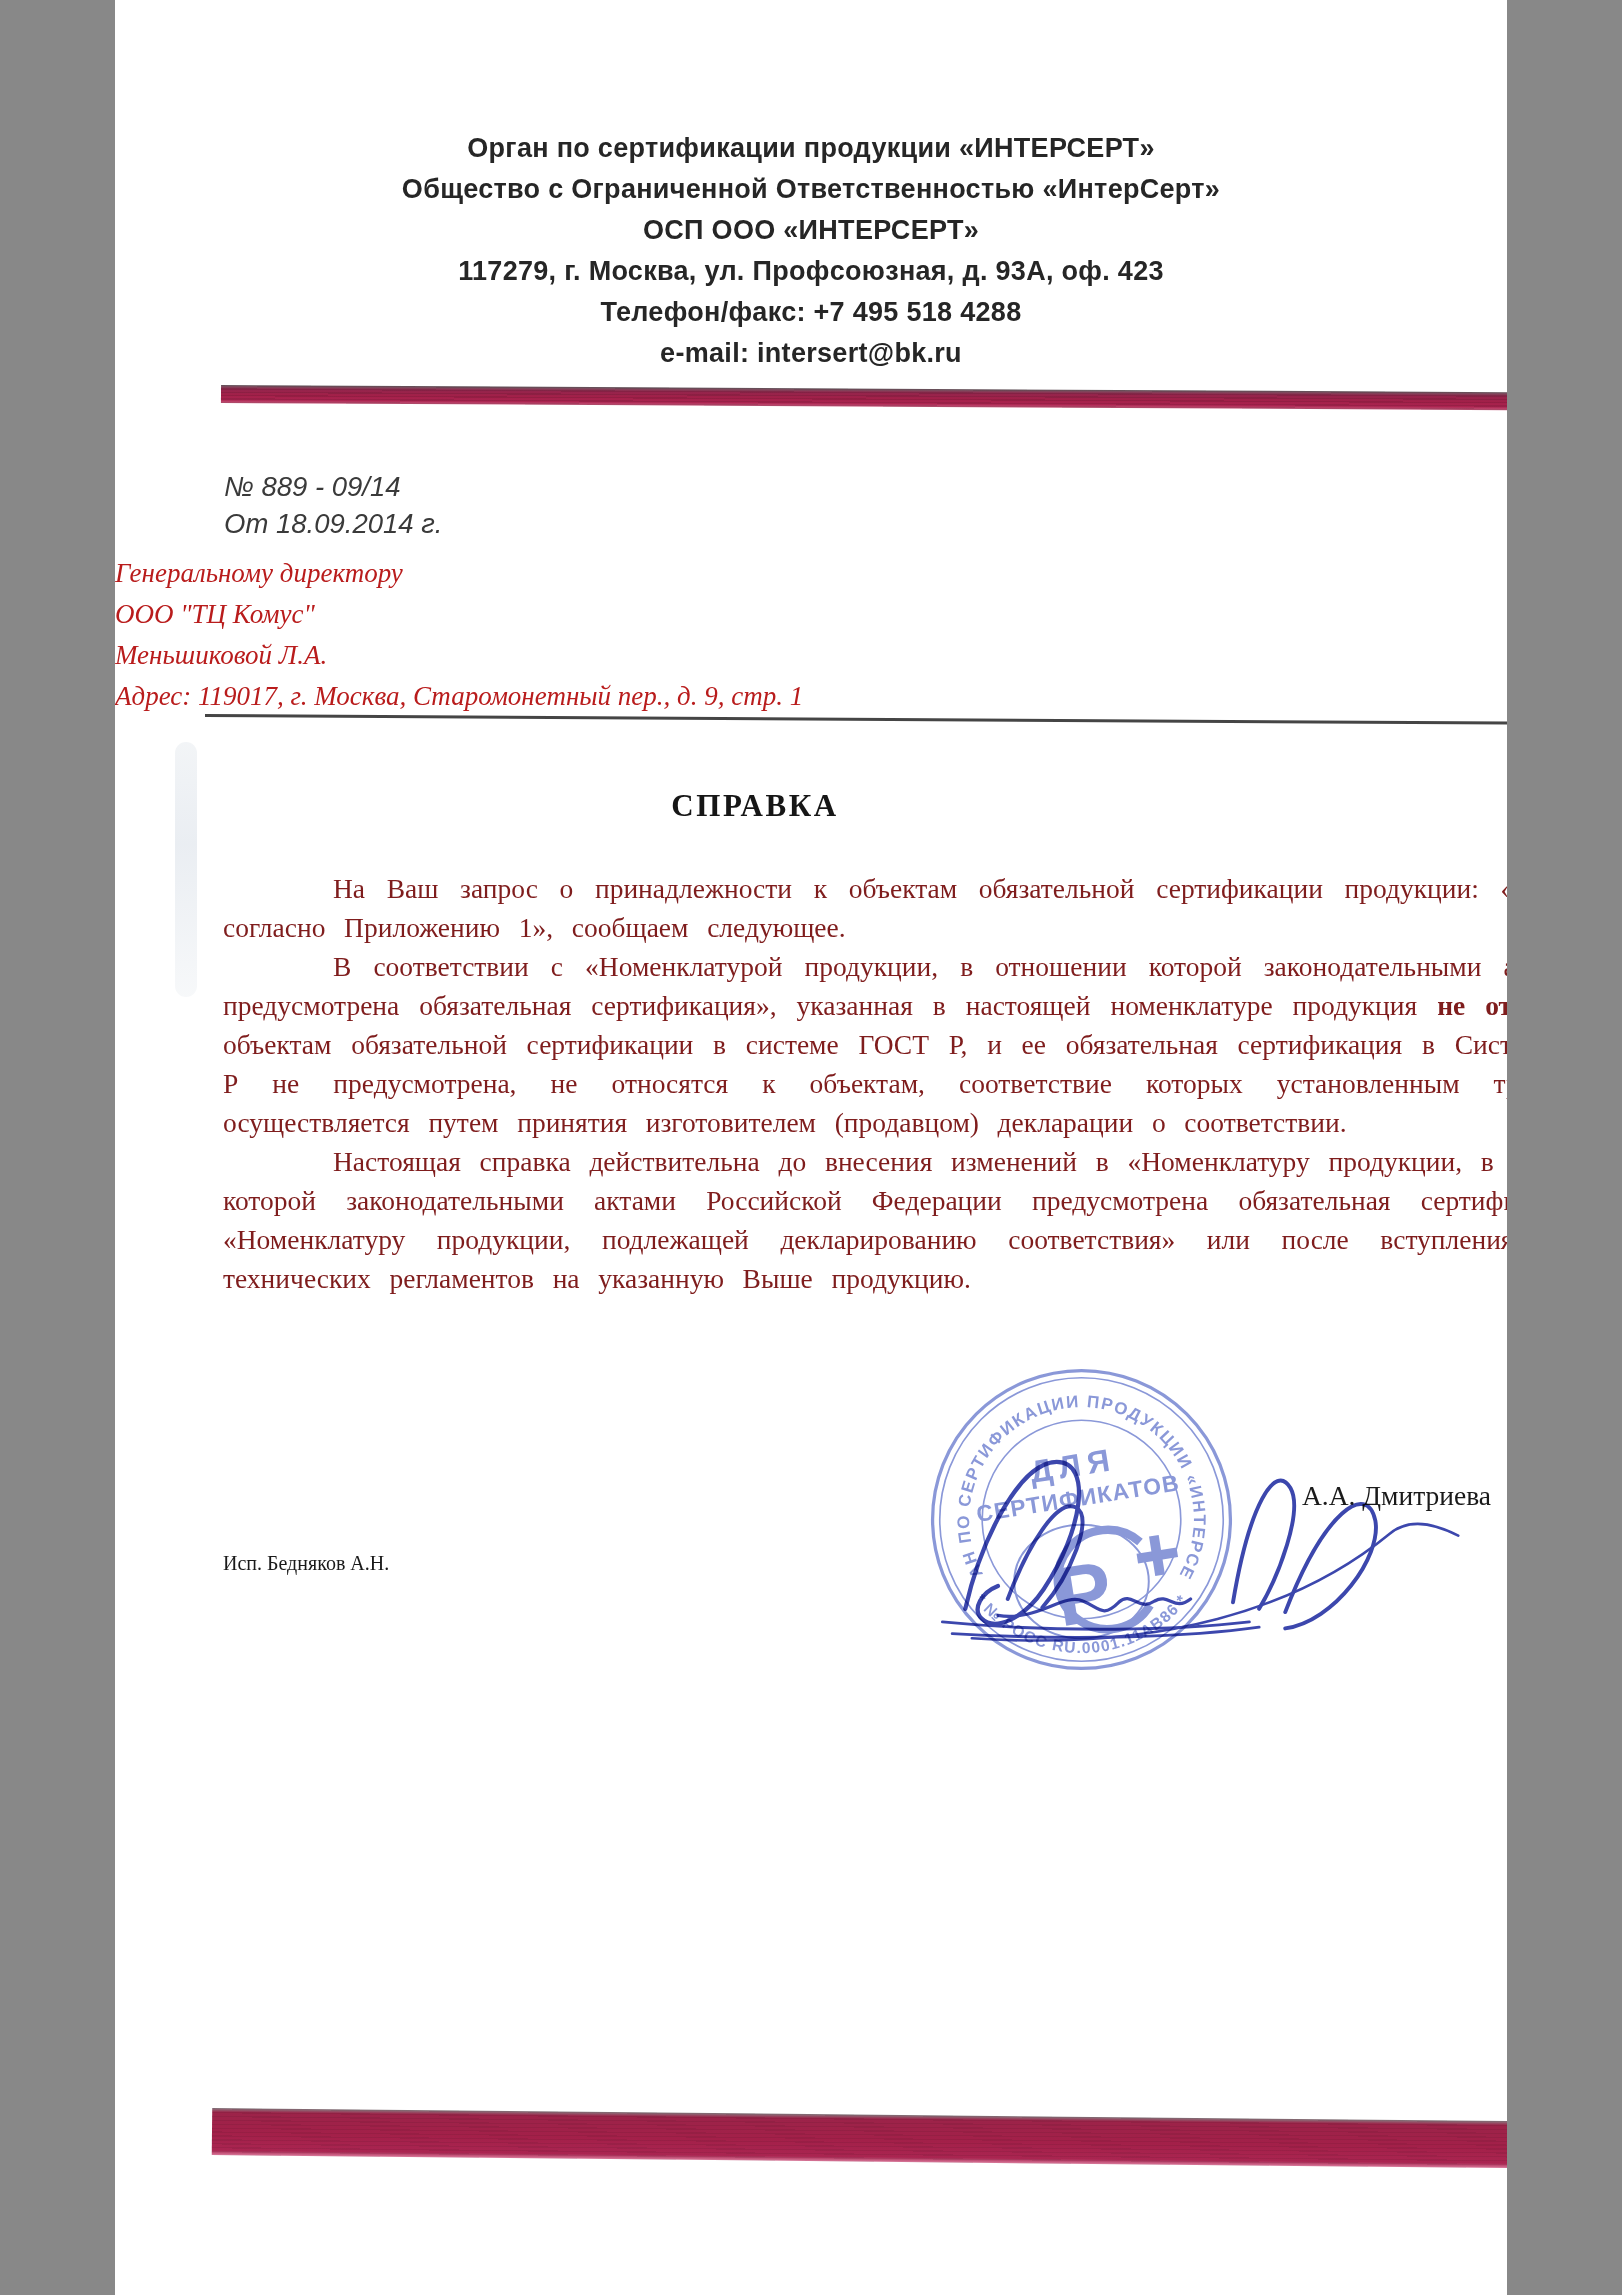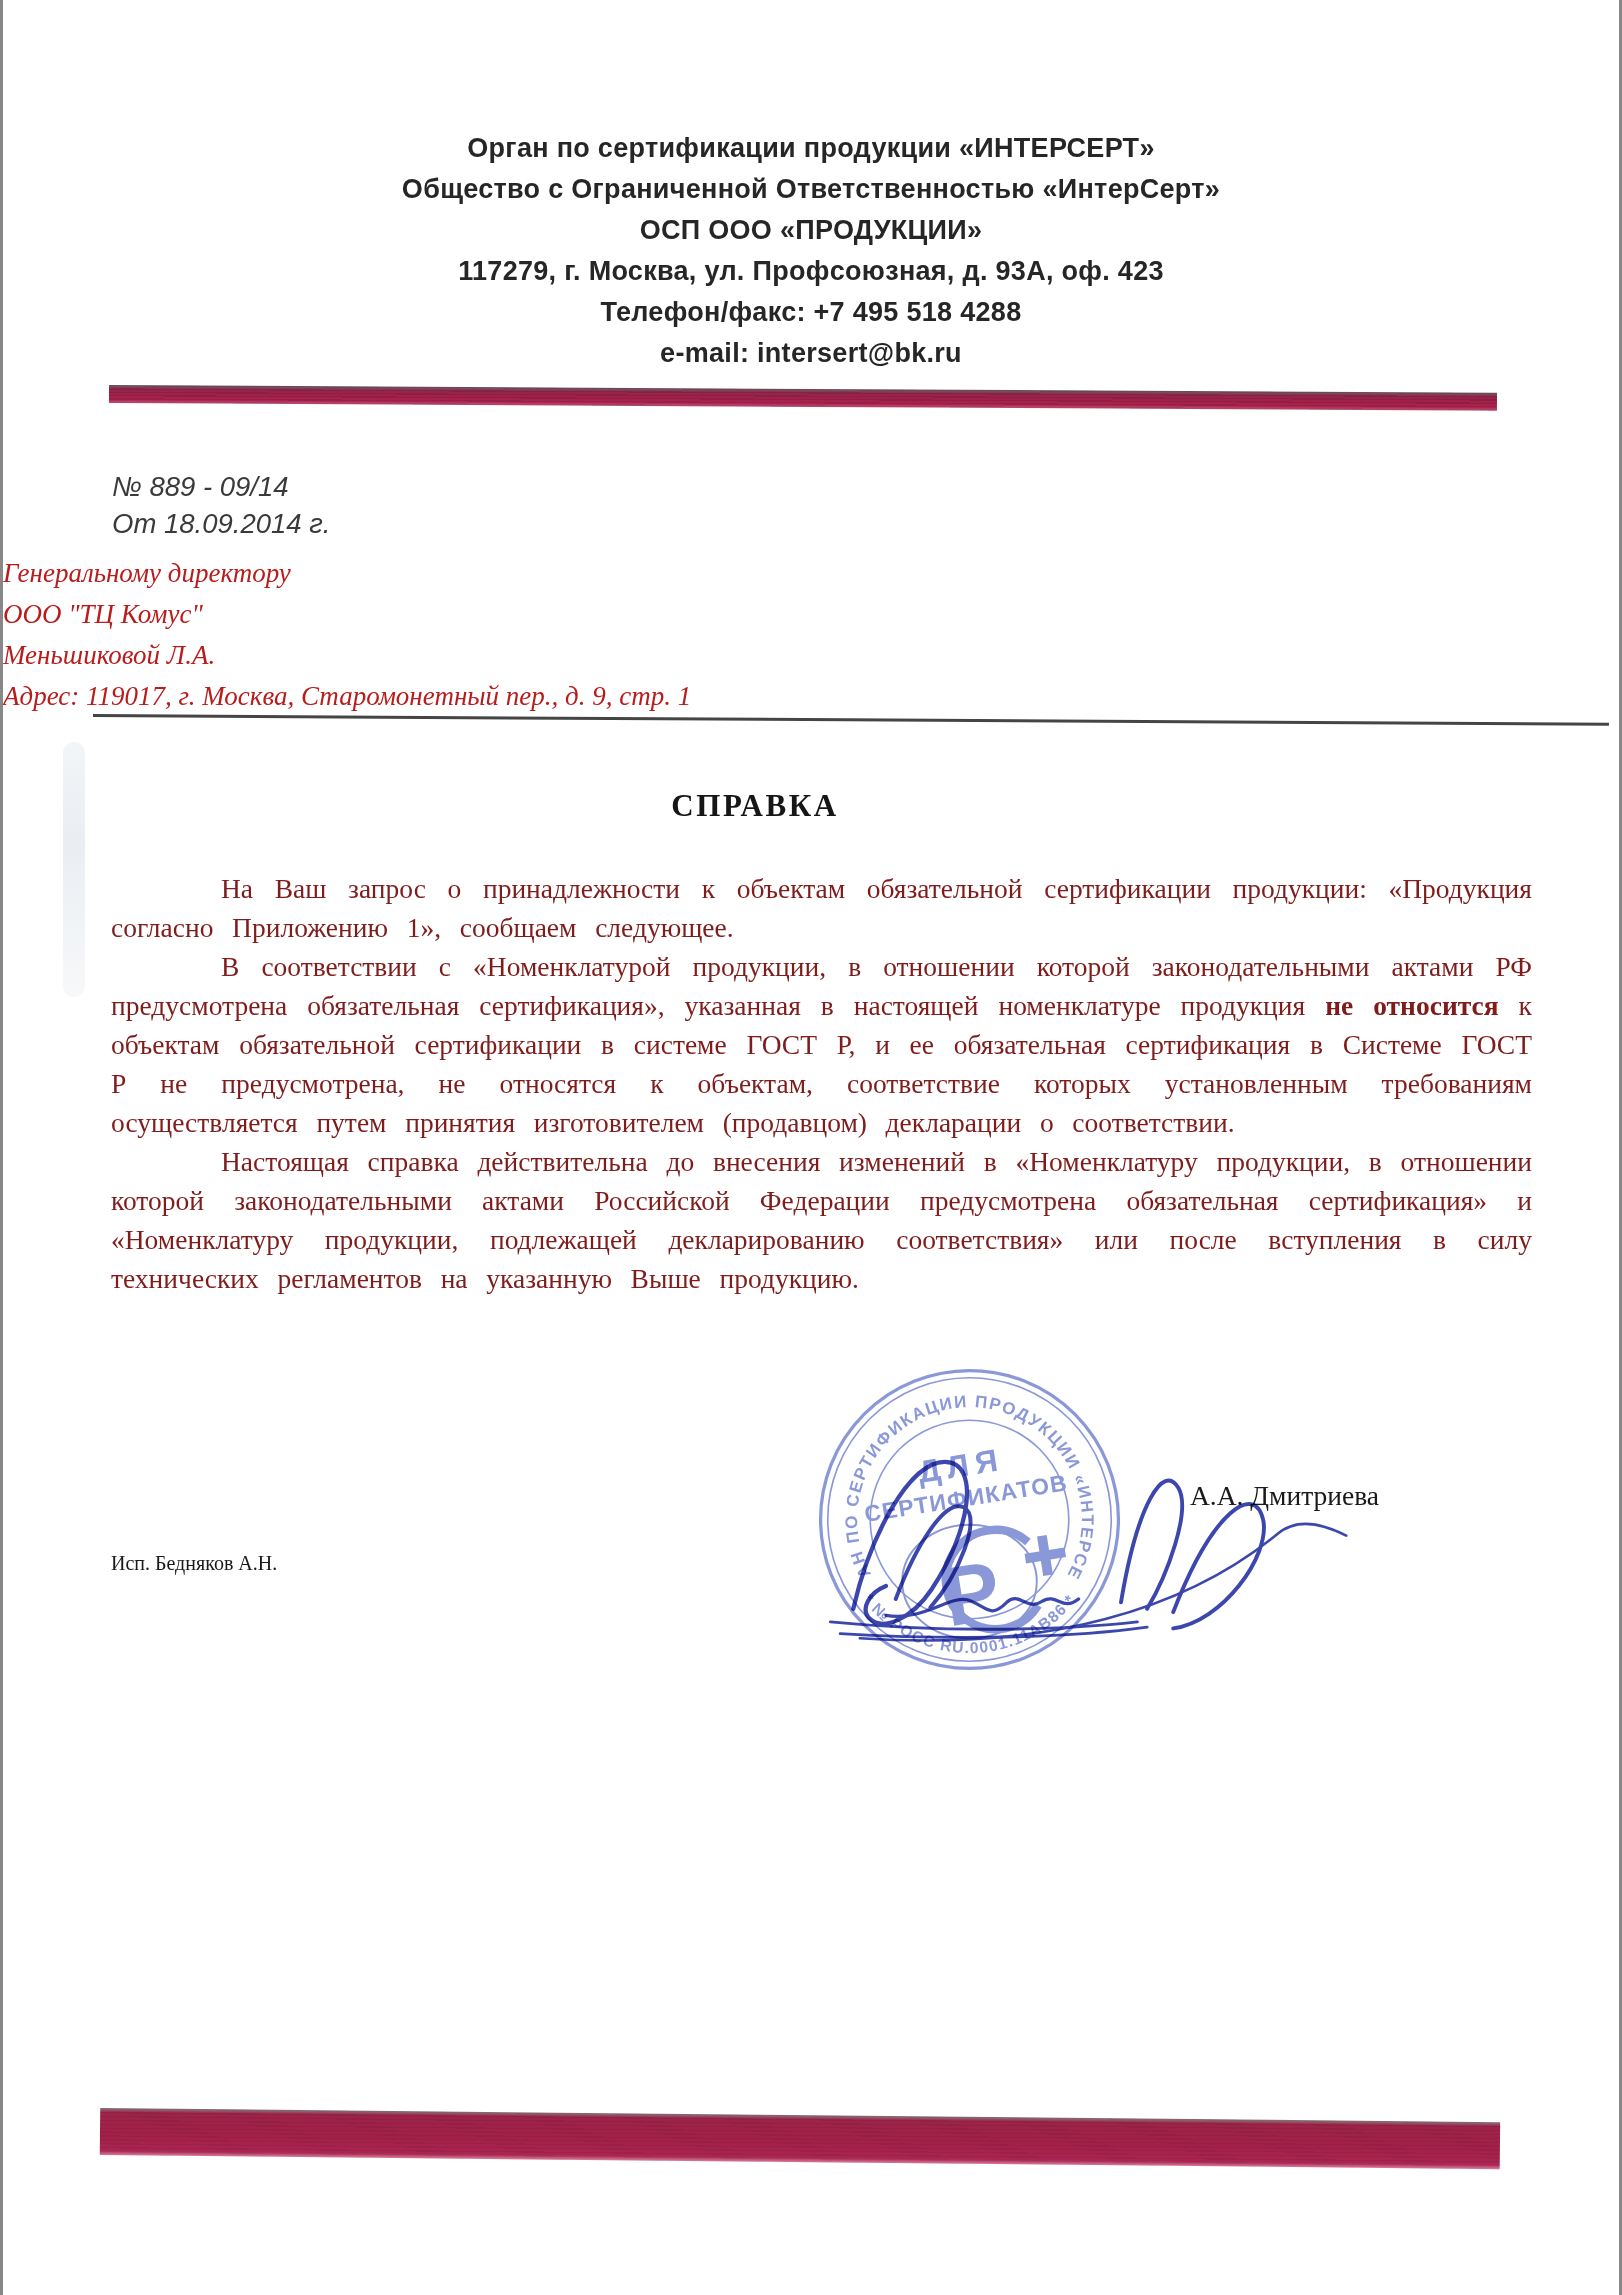--- a/index.html
+++ b/index.html
@@ -1,18 +1,18 @@
 <!DOCTYPE html>
 <html style="font-size:10.5px"><head>
 <meta charset="utf-8">
 <style>
   html,body{margin:0;padding:0;background:#888;}
   .page{
     position:relative;
-    width:1616px;height:2295px;
+    width:1392px;height:2295px;
     margin:0 auto;
     background:#ffffff;
     overflow:hidden;
     font-family:"Liberation Serif", serif;
     color:#1c1c1c;
   }
   
   .letterhead{
     position:absolute;top:128px;left:0;width:100%;
     text-align:center;
@@ -94,21 +94,21 @@
   }
 </style>
 </head>
 <body>
 
 <div class="page">
 
   <div class="letterhead">
     <div>Орган по сертификации продукции «ИНТЕРСЕРТ»</div>
     <div>Общество с Ограниченной Ответственностью  «ИнтерСерт»</div>
-    <div>ОСП ООО «ПРОДУКЦИИ»</div>
+    <div>ОСП ООО «ИНТЕРСЕРТ»</div>
     <div>117279, г. Москва, ул. Профсоюзная, д. 93А, оф. 423</div>
     <div>Телефон/факс: +7 495 518 4288</div>
     <div>e-mail: intersert@bk.ru</div>
   </div>
 
   <div class="bar bar-top"></div>
 
   <div class="ref">
     <div>№   889 - 09/14</div>
     <div>От 18.09.2014 г.</div>

